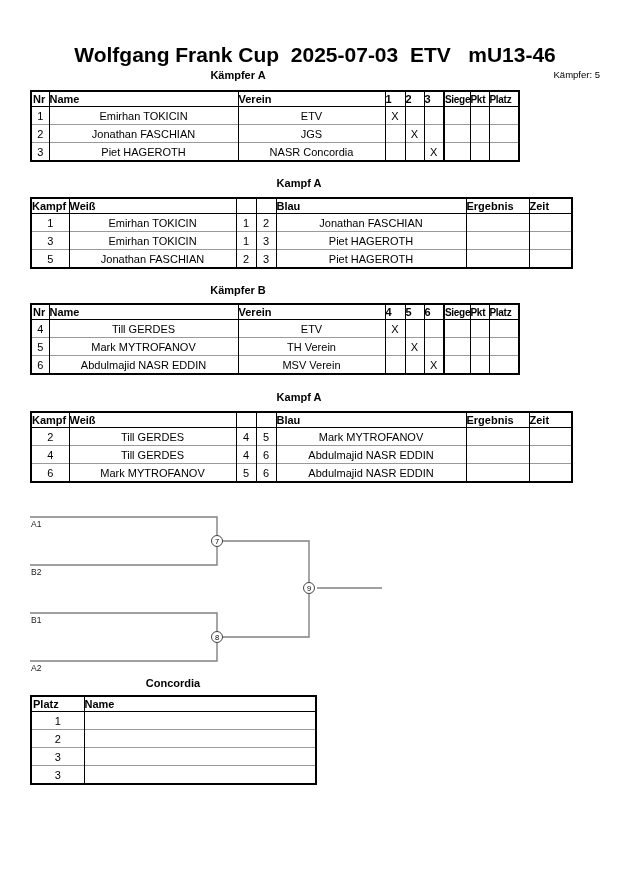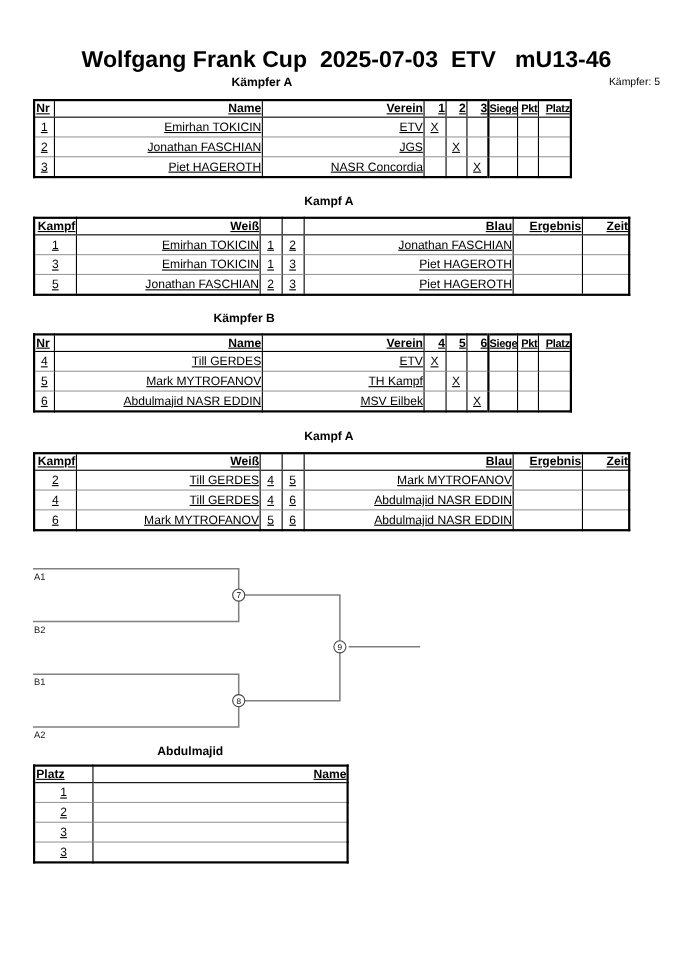--- a/index.html
+++ b/index.html
@@ -1,29 +1,29 @@
 <!DOCTYPE html>
 <html><head>
 <meta charset="utf-8">
 <style>
   html,body{margin:0;padding:0;background:#fff;}
   body{width:630px;height:891px;position:relative;font-family:"Liberation Sans",sans-serif;color:#000;overflow:hidden;}
   .title{position:absolute;top:43px;left:0;width:630px;text-align:center;font-size:21px;font-weight:bold;white-space:pre;}
   .heading{position:absolute;width:200px;text-align:center;font-size:11px;font-weight:bold;}
   #h-ka{top:69px;left:138px}
   #h-kf1{top:177px;left:199px}
-  #h-kb{top:284px;left:122px}
+  #h-kb{top:284px;left:138px}
   #h-kf2{top:391px;left:199px}
   #h-erg{top:677px;left:73px}
   .count{position:absolute;top:69px;left:480px;width:120px;text-align:right;font-size:9.5px;}
-  table.sheet{position:absolute;border-collapse:collapse;table-layout:fixed;border:2px solid #000;font-size:11px;text-decoration:underline;}
-  .sheet th{font-weight:bold;border-left:1px solid #000;border-bottom:1px solid #000;height:14px;padding:0;text-align:right;white-space:nowrap;overflow:visible;}
+  table.sheet{position:absolute;border-collapse:collapse;table-layout:fixed;border:2px solid #000;font-size:11px;}
+  .sheet th{font-weight:bold;border-left:1px solid #000;border-bottom:1px solid #000;height:14px;padding:0;text-align:left;white-space:nowrap;overflow:visible;}
   .sheet td{border-left:1px solid #000;border-top:1px solid #9a9a9a;height:17px;padding:0;white-space:nowrap;overflow:hidden;}
   .sheet tbody tr:first-child td{border-top:none;}
-  .txt{text-align:right;padding-left:8px;}
+  .txt{text-align:center;padding-left:8px;}
   .ctr{text-align:center;}
   .thick{border-left:2px solid #000 !important;}
   th.small{font-size:10px;letter-spacing:-0.3px;}
   th.alft{text-align:left;padding-left:1px;}
   #t-ka{left:30px;top:90px;width:488px;}
   #t-kf1{left:30px;top:197px;width:541px;}
   #t-kb{left:30px;top:303px;width:488px;}
   #t-kf2{left:30px;top:411px;width:541px;}
   #t-erg{left:30px;top:695px;width:285px;}
   svg.bracket{position:absolute;left:0;top:500px;}
@@ -188,32 +188,32 @@
       <td class="ctr">X</td>
       <td class="ctr"></td>
       <td class="ctr"></td>
       <td class="thick ctr"></td>
       <td class="ctr"></td>
       <td class="ctr"></td>
     </tr>
     <tr>
       <td class="ctr">5</td>
       <td class="txt">Mark MYTROFANOV</td>
-      <td class="txt">TH Kampf</td>
+      <td class="txt">TH Verein</td>
       <td class="ctr"></td>
       <td class="ctr">X</td>
       <td class="ctr"></td>
       <td class="thick ctr"></td>
       <td class="ctr"></td>
       <td class="ctr"></td>
     </tr>
     <tr>
       <td class="ctr">6</td>
       <td class="txt">Abdulmajid NASR EDDIN</td>
-      <td class="txt">MSV Eilbek</td>
+      <td class="txt">MSV Verein</td>
       <td class="ctr"></td>
       <td class="ctr"></td>
       <td class="ctr">X</td>
       <td class="thick ctr"></td>
       <td class="ctr"></td>
       <td class="ctr"></td>
     </tr>
   </tbody>
 </table>
 
@@ -283,21 +283,21 @@
   <text class="slotlbl" x="31" y="123">B1</text>
   <text class="slotlbl" x="31" y="171">A2</text>
   <circle cx="217" cy="41" r="5.5" fill="#ffffff" stroke="#444444" stroke-width="1"></circle>
   <circle cx="217" cy="137" r="5.5" fill="#ffffff" stroke="#444444" stroke-width="1"></circle>
   <circle cx="309" cy="88" r="5.5" fill="#ffffff" stroke="#444444" stroke-width="1"></circle>
   <text class="mnum" x="217" y="43.7">7</text>
   <text class="mnum" x="217" y="139.7">8</text>
   <text class="mnum" x="309" y="90.7">9</text>
 </svg>
 
-<div class="heading" id="h-erg">Abdulmajid</div>
+<div class="heading" id="h-erg">Concordia</div>
 
 <table class="sheet" id="t-erg">
   <colgroup>
       <col style="width:53px">
       <col style="width:232px">
     </colgroup>
   <thead>
       <tr>
     <th class="alft">Platz</th>
     <th>Name</th>

